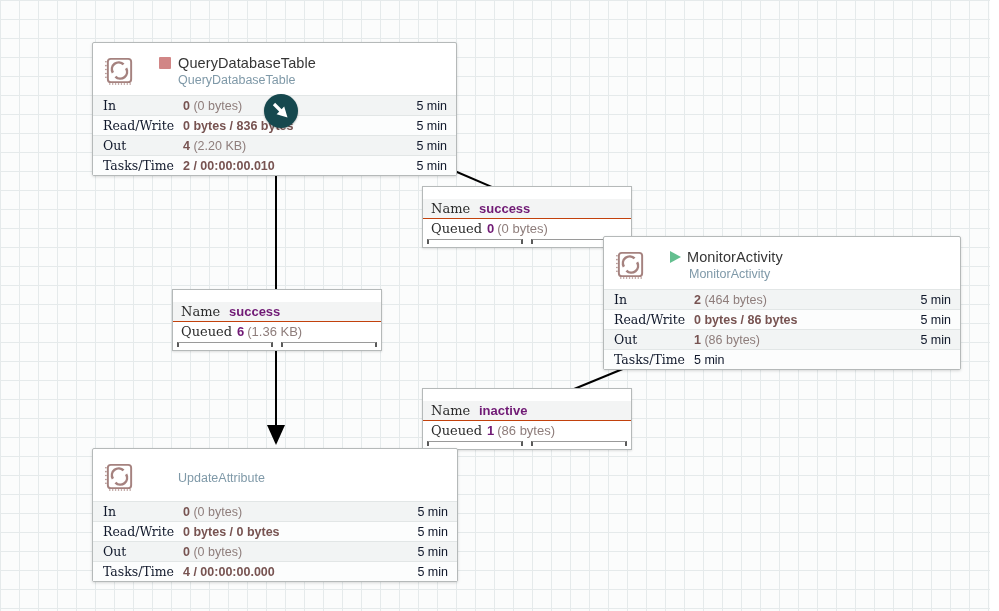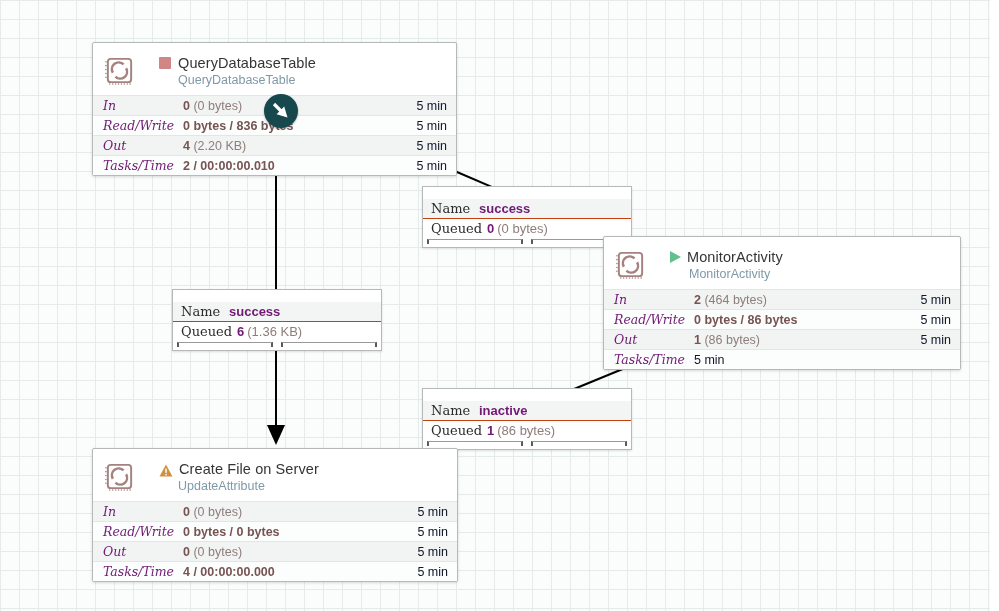--- a/index.html
+++ b/index.html
@@ -42,21 +42,21 @@
   .titles{padding-top:2px;}
   .tline{display:flex;align-items:center;}
   .status-stopped{width:12px;height:12px;background:#d18686;border-radius:1px;margin-right:7px;flex:none;}
   .status-running{width:0;height:0;border-left:11px solid #63bf8f;border-top:6.5px solid transparent;border-bottom:6.5px solid transparent;margin-right:6px;flex:none;}
   .status-warning{width:14px;height:13px;margin-right:6px;flex:none;}
   .proc-name{font-size:14.5px;color:#353535;font-weight:500;letter-spacing:.1px;}
   .proc-type{font-size:12.5px;color:#7f99a8;padding-left:19px;margin-top:2px;}
   .stat-row{display:flex;align-items:center;height:19px;padding:0 9px 0 10px;font-size:12.5px;border-top:1px solid #e2e6e6;}
   .stat-row.odd{background:#f2f4f4;}
   .stat-row.even{background:#fcfdfd;}
-  .stat-label{font-family:"DejaVu Serif", serif;color:#701a75;width:80px;flex:none;font-style:italic;}
+  .stat-label{font-family:"DejaVu Serif", serif;color:#0f172a;width:80px;flex:none;}
   .stat-value{flex:1;color:#775351;}
   .stat-value b{font-weight:bold;color:#775351;}
   .stat-value .rest{color:#8e7d7b;font-weight:normal;}
   .stat-period{color:#0f172a;flex:none;}
 
   
   .cursor{position:absolute;z-index:5;width:34px;height:34px;border-radius:50%;background:#16484e;box-shadow:0 1px 2px rgba(0,0,0,.3);}
 
   
   #proc1{left:92px;top:42px;width:363px;}
@@ -254,30 +254,20 @@
             <circle cx="28" cy="31" r="0.8"></circle>
           <circle cx="3" cy="8" r="0.8"></circle>
             <circle cx="3" cy="12" r="0.8"></circle>
             <circle cx="3" cy="16" r="0.8"></circle>
             <circle cx="3" cy="20" r="0.8"></circle>
             <circle cx="3" cy="24" r="0.8"></circle>
         </g>
       </svg>
     </span>
     <div class="titles">
-      <div class="tline">
-        <span class="status-warning">
-          <svg width="14" height="13" viewBox="0 0 14 13">
-            <path d="M7,0.5 L13.5,12.5 L0.5,12.5 z" fill="#cf9140"></path>
-            <rect x="6.3" y="4.6" width="1.5" height="4.2" fill="#fff"></rect>
-            <rect x="6.3" y="9.9" width="1.5" height="1.5" fill="#fff"></rect>
-          </svg>
-        </span>
-        <span class="proc-name">Create File on Server</span>
-      </div>
       <div class="proc-type">UpdateAttribute</div>
     </div>
   </div>
   <div class="stat-row odd">
     <span class="stat-label">In</span>
     <span class="stat-value"><b>0</b><span class="rest"> (0 bytes)</span></span>
     <span class="stat-period">5 min</span>
   </div>
   <div class="stat-row even">
     <span class="stat-label">Read/Write</span>

